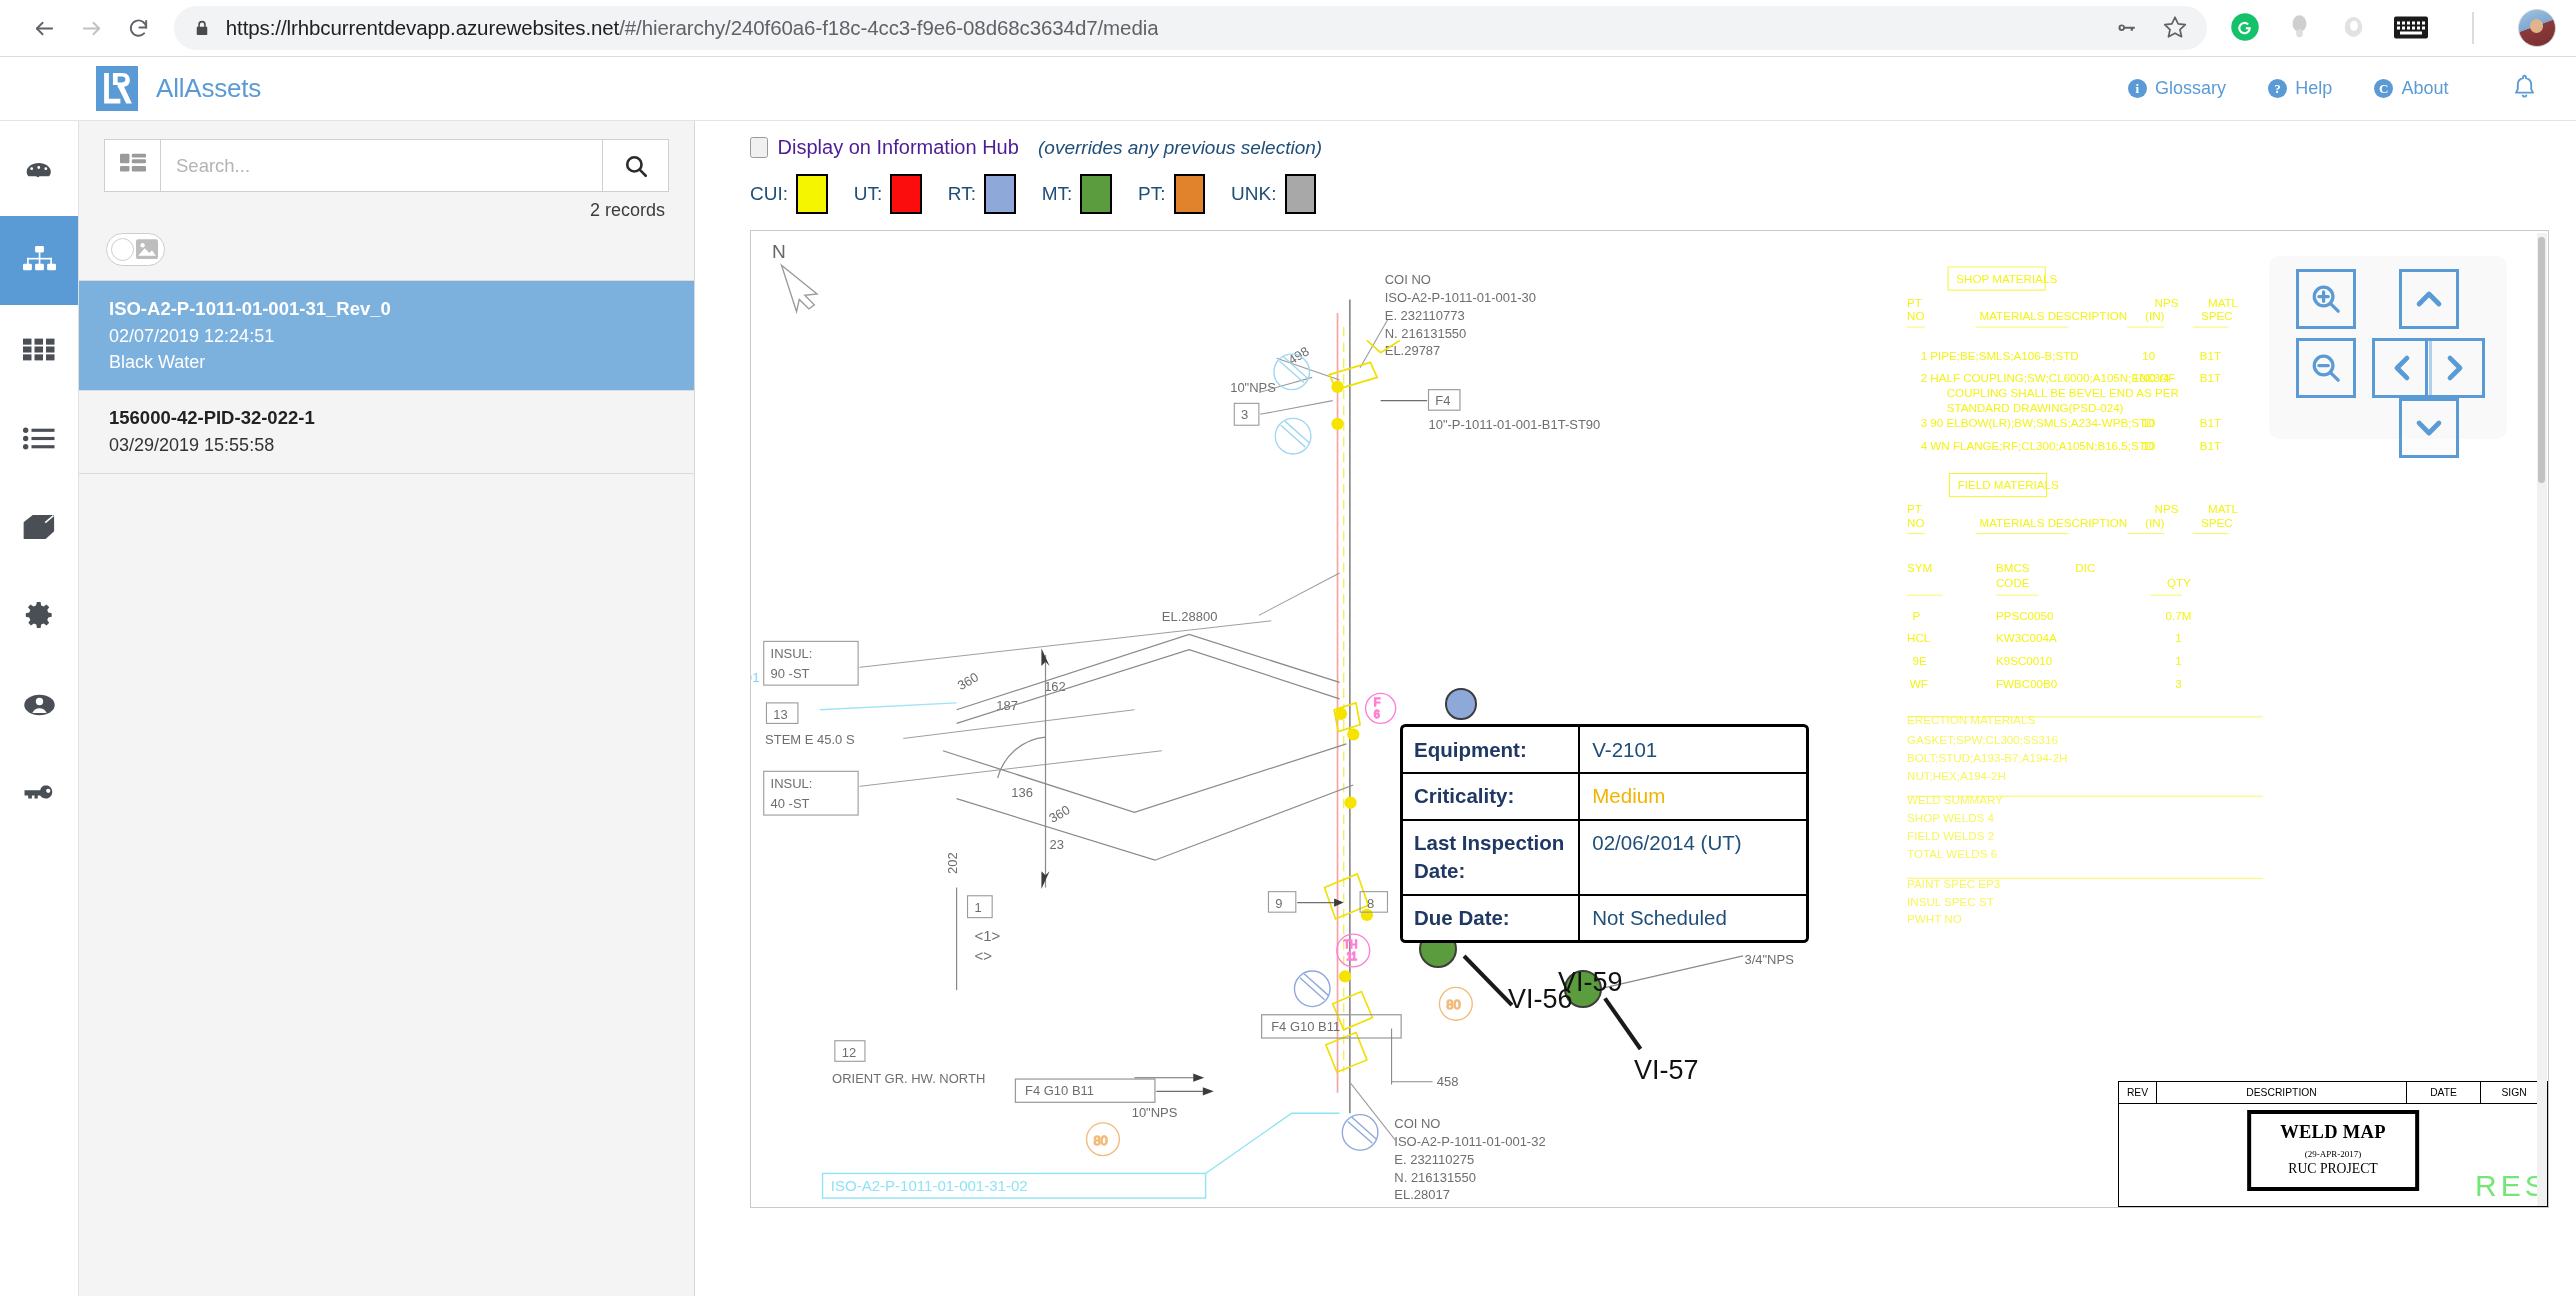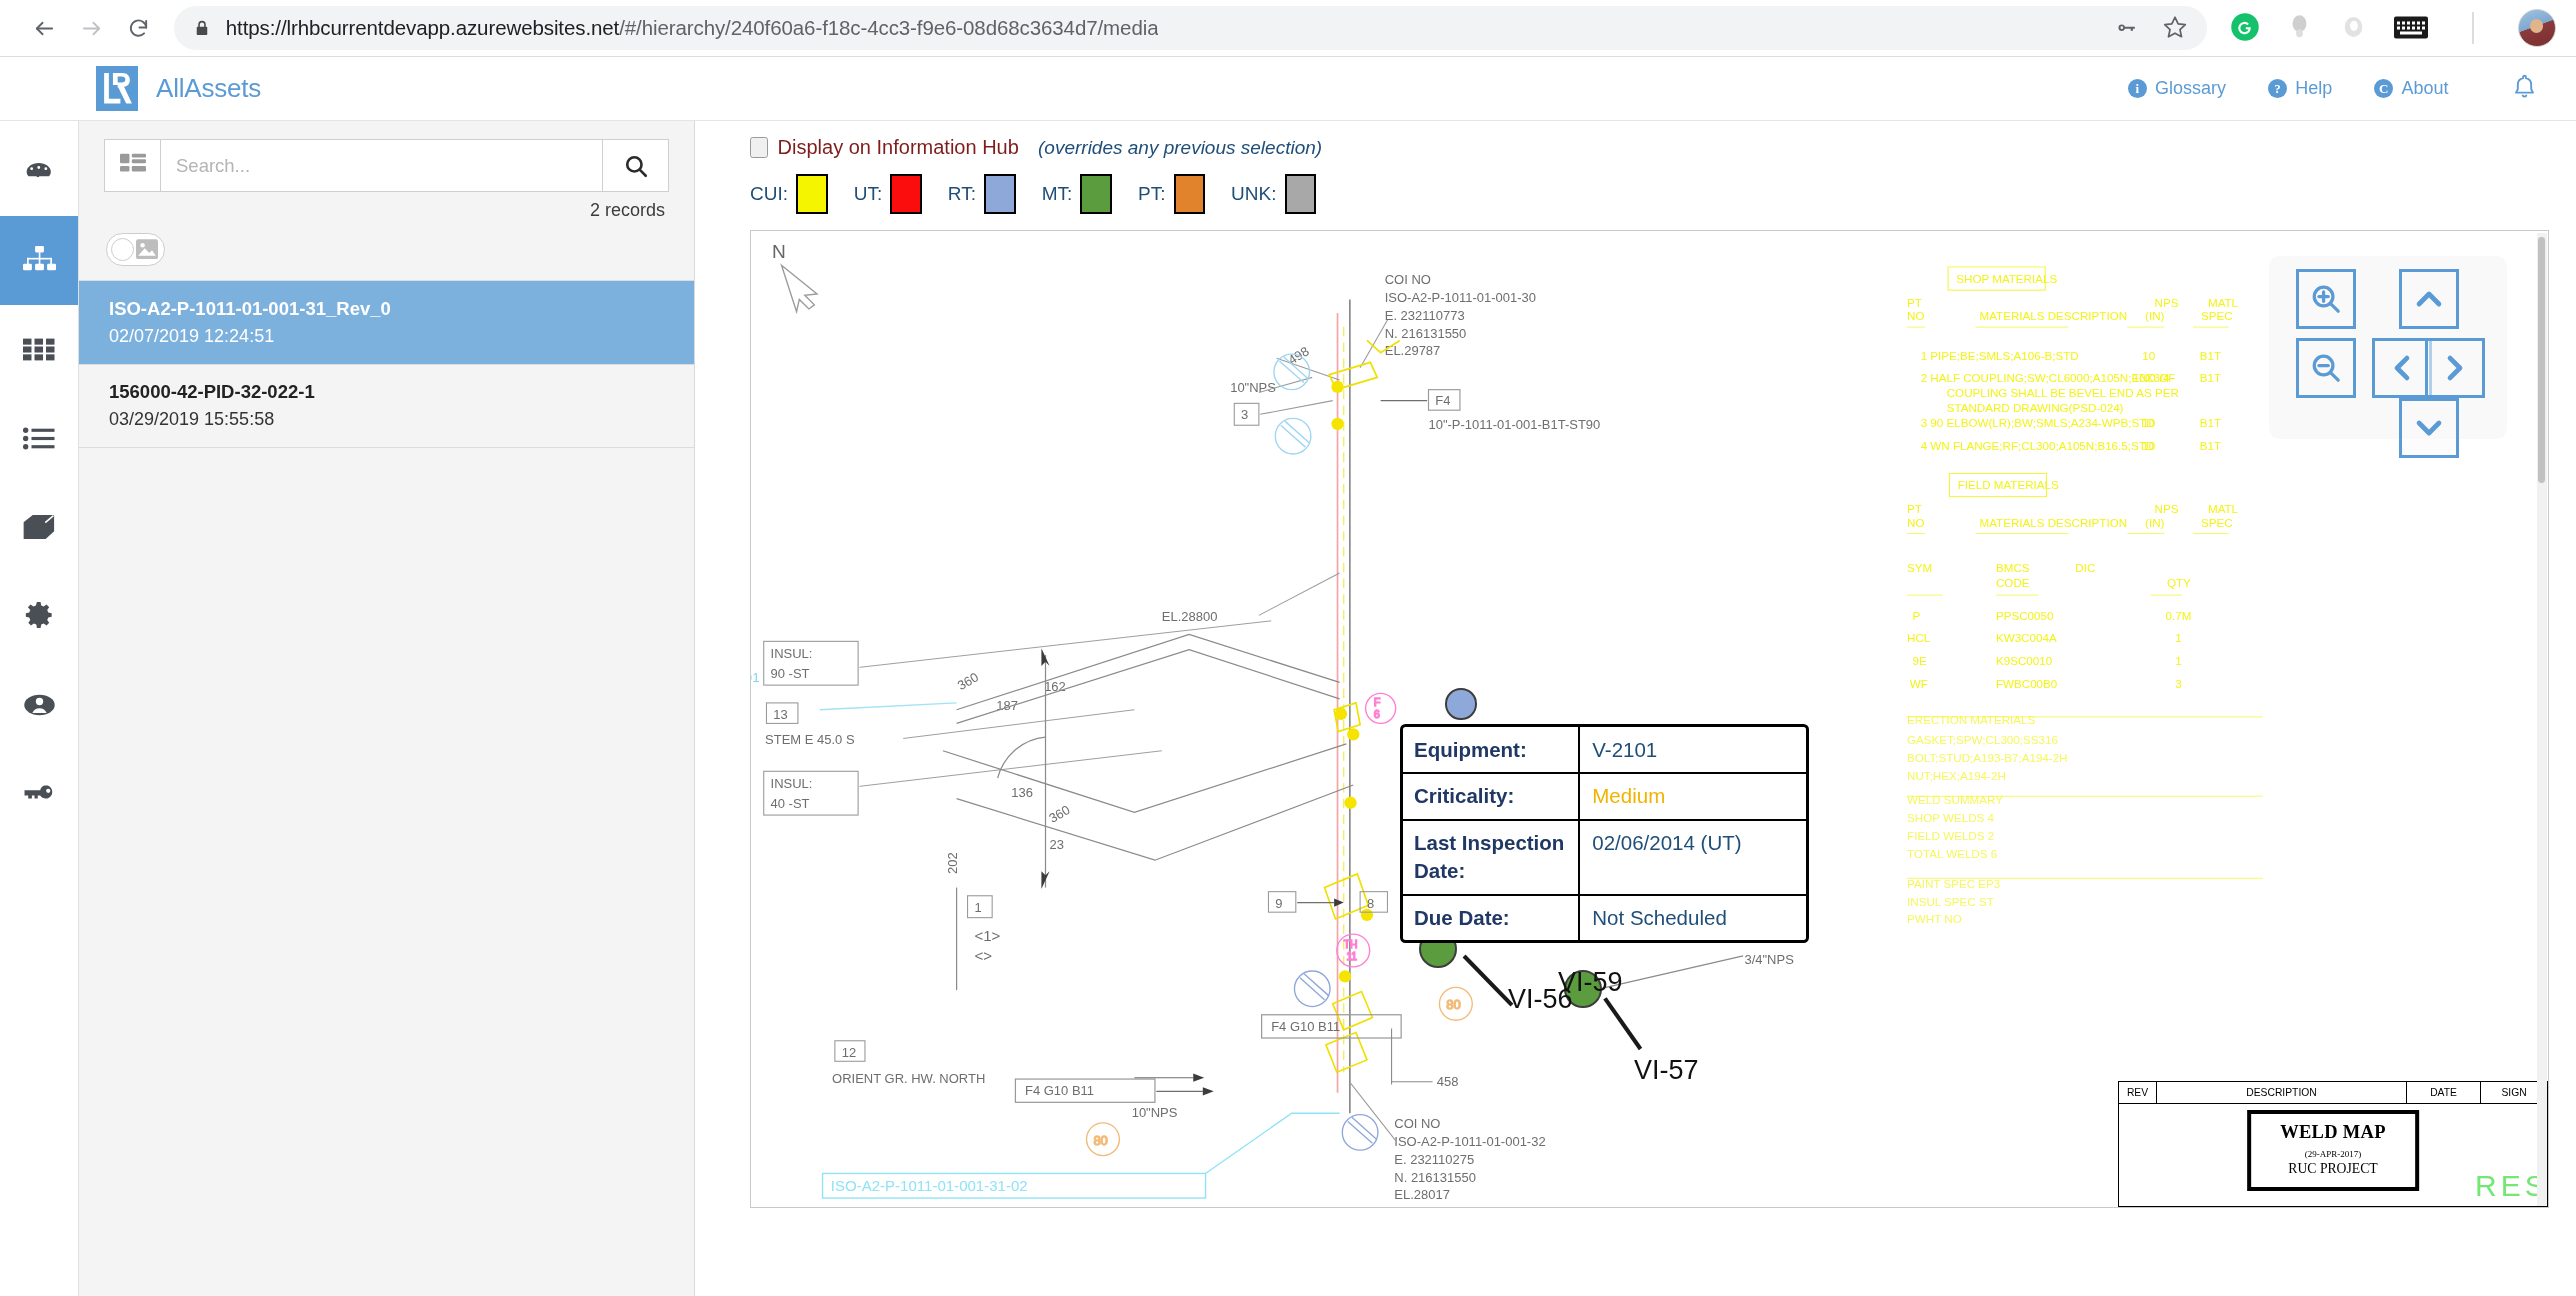--- a/index.html
+++ b/index.html
@@ -167,21 +167,21 @@
     flex: 1 1 auto; background: #ffffff;
     padding: 15px 27px 0 55px;
     position: relative; min-width: 0;
   }
   .hub-row { display: flex; align-items: center; gap: 9.6px; margin-bottom: 15px; }
   .hub-check {
     width: 18px; height: 20.5px;
     border: 0.7px solid #9a9a9a; border-radius: 2.7px;
     background: #f0f0f0;
   }
-  .hub-label { font-size: 20px; color: #7f1d1d; }
+  .hub-label { font-size: 20px; color: #4c1d95; }
   .hub-note { font-size: 19px; color: #1f4e79; font-style: italic; margin-left: 9.6px; }
 
   .legend-row { display: flex; align-items: center; gap: 9.6px; margin: 0 0 16.4px 0; }
   .legend-item { display: flex; align-items: center; gap: 8.2px; margin-right: 16.4px; }
   .legend-label { font-size: 19px; color: #1f4e79; }
   .legend-swatch { width: 31.5px; height: 40px; border: 2.1px solid #000; }
 
   
   .viewport {
     position: relative;
@@ -497,20 +497,21 @@
             <rect x="0" y="0" width="20" height="18" rx="2"></rect>
             <circle cx="6" cy="5.4" r="2" fill="#fff"></circle>
             <path d="M2 15 8 8l4 4.4 2.6-2.6L18 15z" fill="#fff"></path>
           </svg>
       </span>
     </div>
     <div class="record-list">
       <div class="record-item selected">
         <div class="rec-title">ISO-A2-P-1011-01-001-31_Rev_0</div>
         <div class="rec-sub">02/07/2019 12:24:51</div>
+        <div class="rec-sub">Black Water</div>
       </div>
       <div class="record-item">
         <div class="rec-title">156000-42-PID-32-022-1</div>
         <div class="rec-sub">03/29/2019 15:55:58</div>
       </div>
     </div>
   </div>
 
   <div class="main-area">
 

